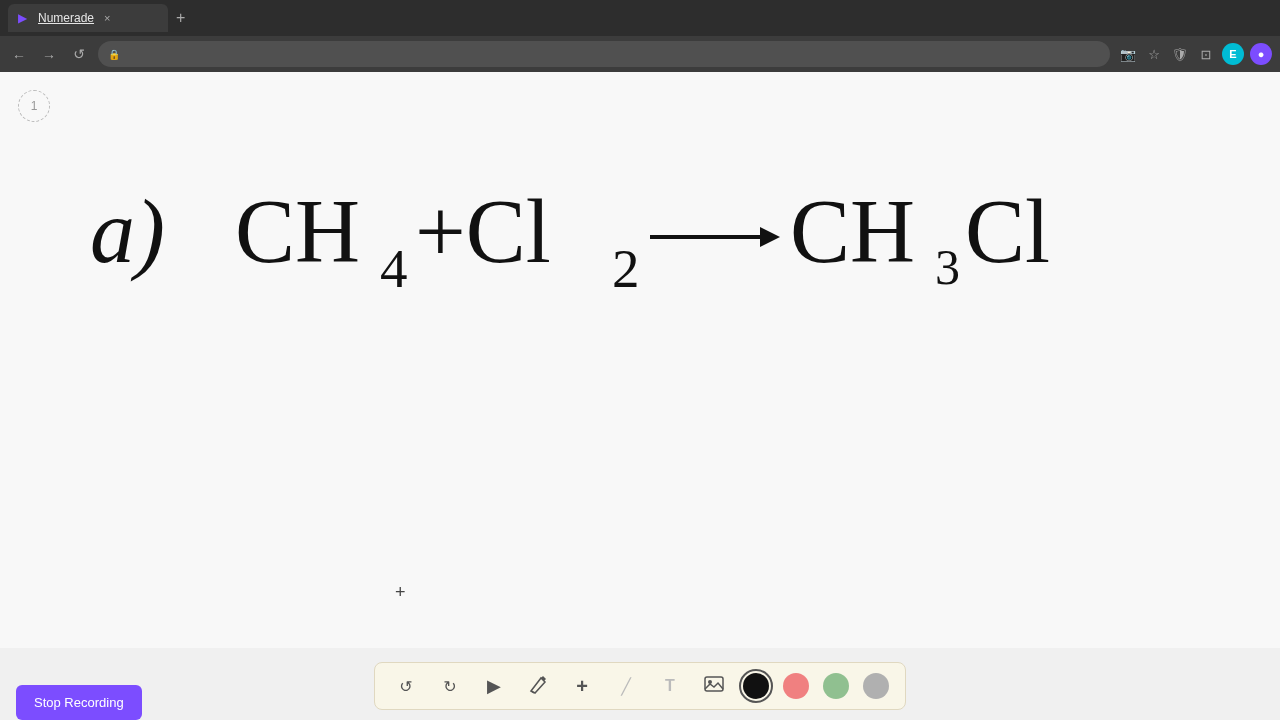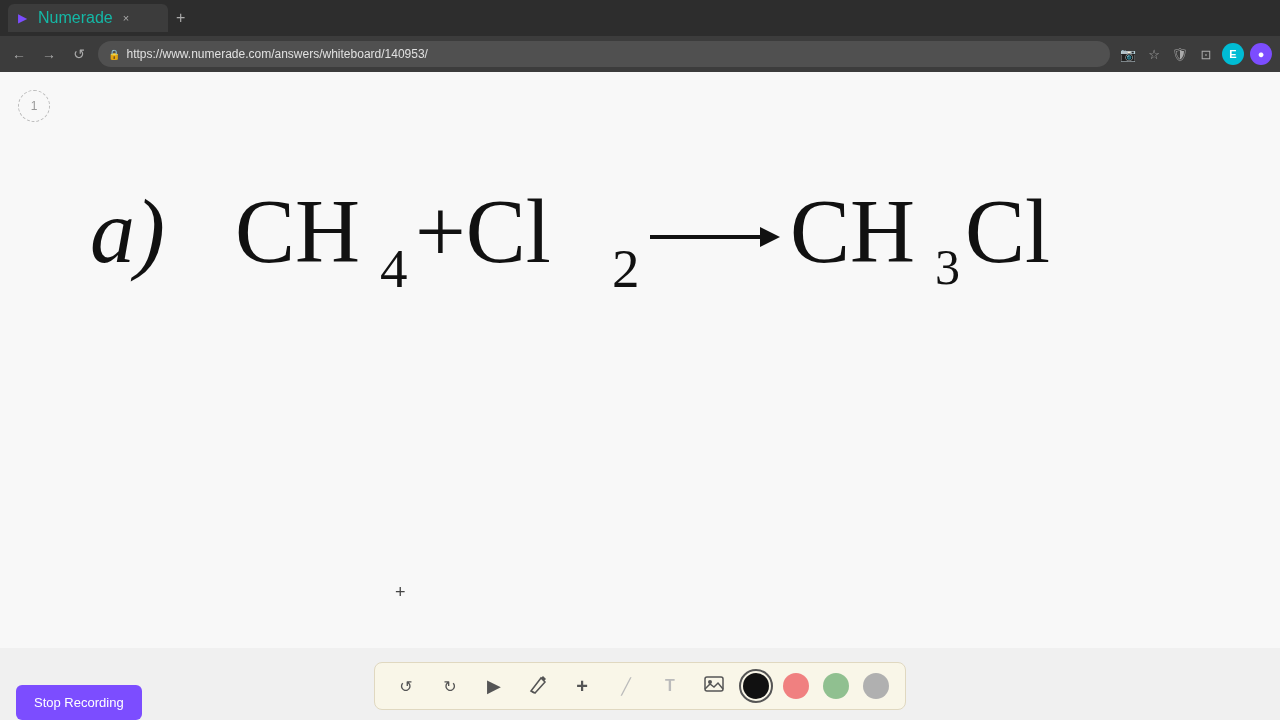--- a/index.html
+++ b/index.html
@@ -40,22 +40,23 @@
     }
 
     .tab-favicon {
       width: 14px;
       height: 14px;
       color: #7c4dff;
       font-size: 12px;
     }
 
     .tab-title {
-      font-size: 16px;
-      color: #14b8a6;
+      font-size: 12px;
+      color: #e5e5e5;
+      text-decoration: underline;
     }
 
     .tab-close {
       font-size: 11px;
       color: #aaa;
       cursor: pointer;
       margin-left: 4px;
     }
 
     .tab-new {
@@ -271,21 +272,20 @@
     </div>
     <span class="tab-new">+</span>
   </div>
 
   <div class="nav-bar">
     <button class="nav-btn">←</button>
     <button class="nav-btn">→</button>
     <button class="nav-btn">↺</button>
     <div class="address-bar">
       <span class="address-lock">🔒</span>
-      <span class="address-text">https://www.numerade.com/answers/whiteboard/140953/</span>
     </div>
     <div class="nav-right-icons">
       <div class="nav-icon">📷</div>
       <div class="nav-icon">☆</div>
       <div class="nav-icon">🛡</div>
       <div class="nav-icon">⊡</div>
       <div class="avatar-e">E</div>
       <div class="avatar-circle">●</div>
     </div>
   </div>

